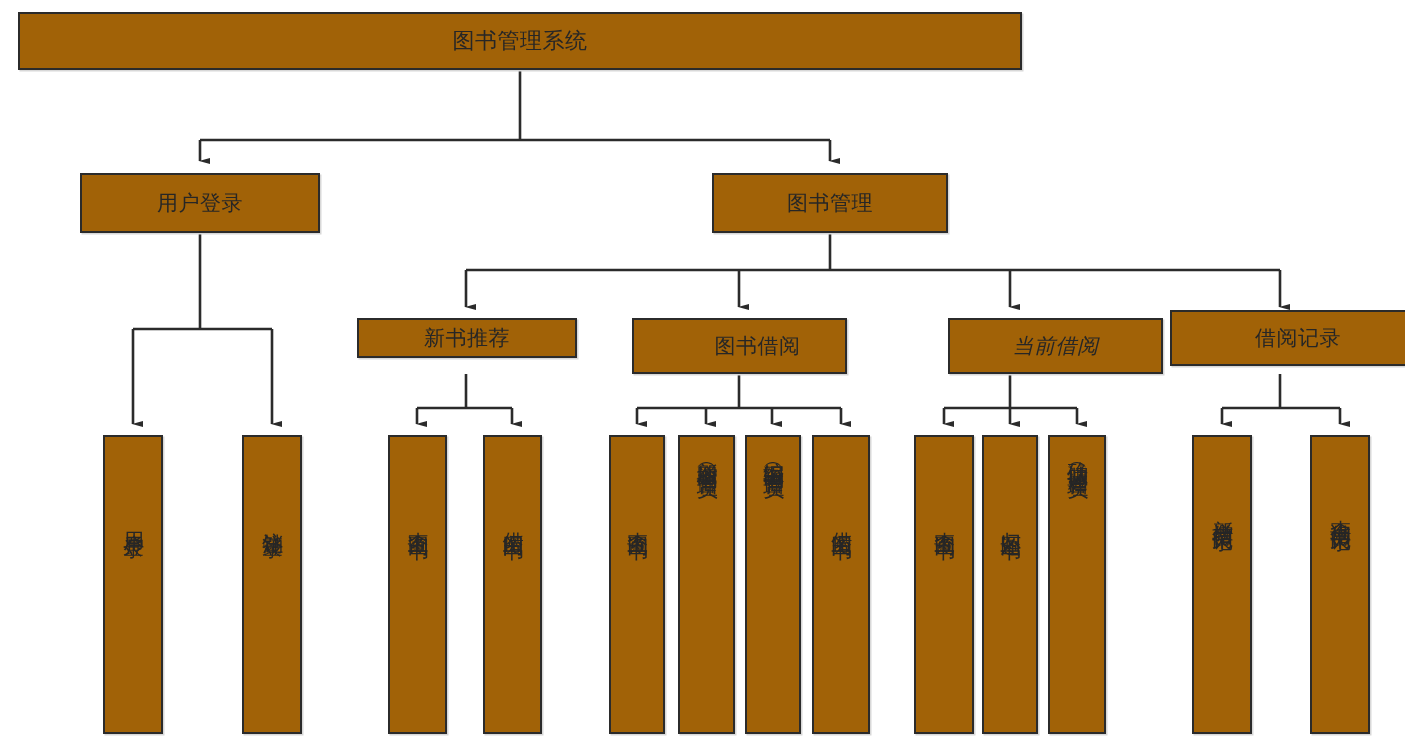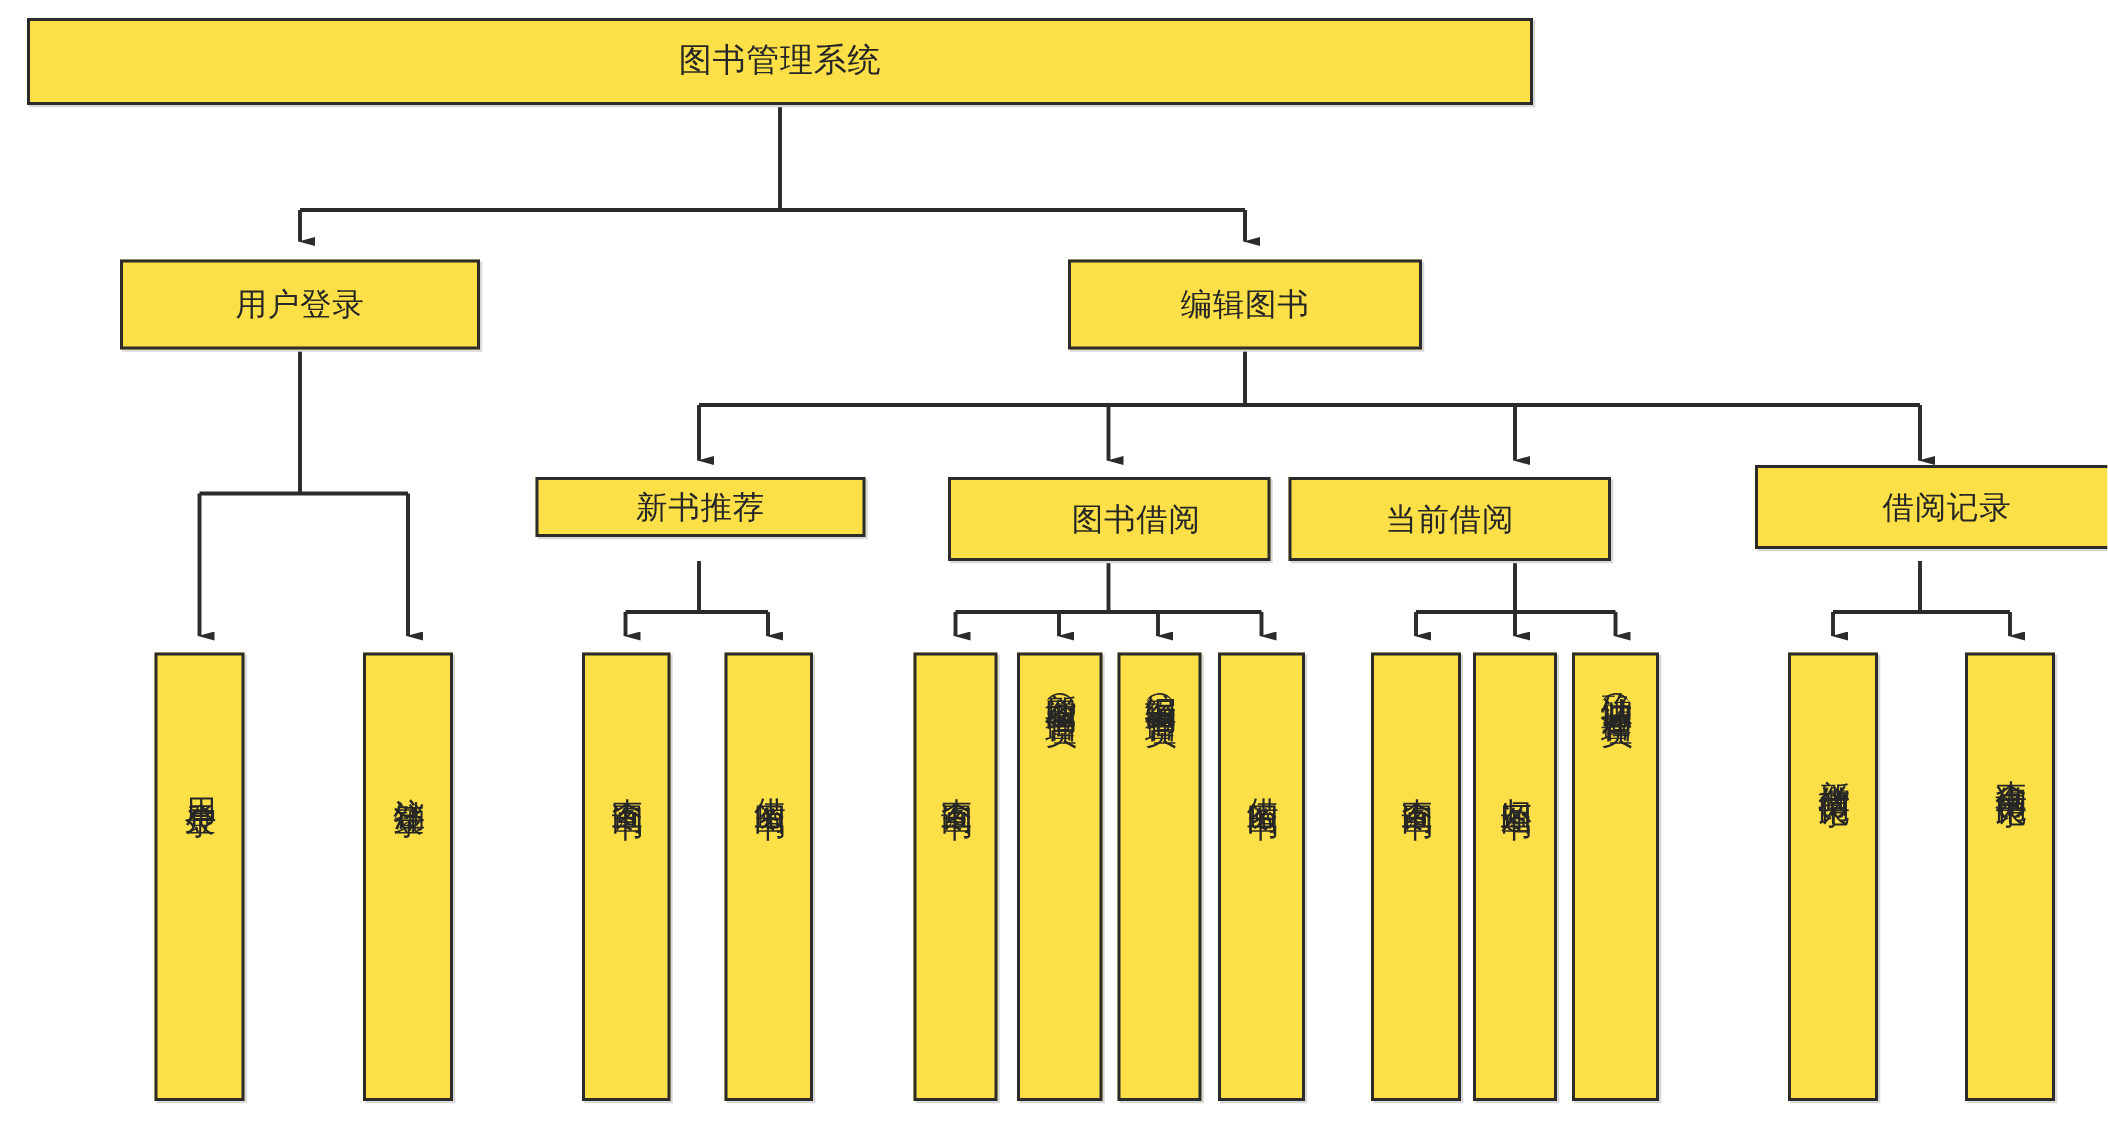--- a/index.html
+++ b/index.html
@@ -24,21 +24,21 @@
     left: 0;
     top: 0;
     width: 1405px;
     height: 747px;
     pointer-events: none;
   }
   .node {
     position: absolute;
     box-sizing: border-box;
     border: 2.2px solid #2b2b2b;
-    background: #fde047;
+    background: #a16207;
     display: flex;
     align-items: center;
     justify-content: center;
     box-shadow: 1.5px 1.5px 0 0 #d8d8d8;
   }
   .node-label {
     font-size: 21px;
     line-height: 1.25;
     color: #262626;
     letter-spacing: 0.5px;
@@ -129,32 +129,32 @@
 
   <div class="node root" style="left:18px; top:12px; width:1004px; height:58px;">
     <span class="node-label">图书管理系统</span>
   </div>
 
   <div class="node" style="left:80px; top:173px; width:240px; height:60px;">
     <span class="node-label">用户登录</span>
   </div>
 
   <div class="node" style="left:712px; top:173px; width:236px; height:60px;">
-    <span class="node-label">编辑图书</span>
+    <span class="node-label">图书管理</span>
   </div>
 
   <div class="node" style="left:357px; top:318px; width:220px; height:40px;">
     <span class="node-label">新书推荐</span>
   </div>
 
   <div class="node" style="left:632px; top:318px; width:215px; height:56px;padding-left:36px;">
     <span class="node-label">图书借阅</span>
   </div>
 
-  <div class="node" style="left:859px; top:318px; width:215px; height:56px;">
+  <div class="node" style="left:948px; top:318px; width:215px; height:56px;font-style:italic;">
     <span class="node-label">当前借阅</span>
   </div>
 
   <div class="node" style="left:1170px; top:310px; width:256px; height:56px;">
     <span class="node-label">借阅记录</span>
   </div>
 
   <div class="node leaf short" style="left:103px; top:435px; width:60px; height:299px;">
     <span class="node-label">用户登录</span>
   </div>

